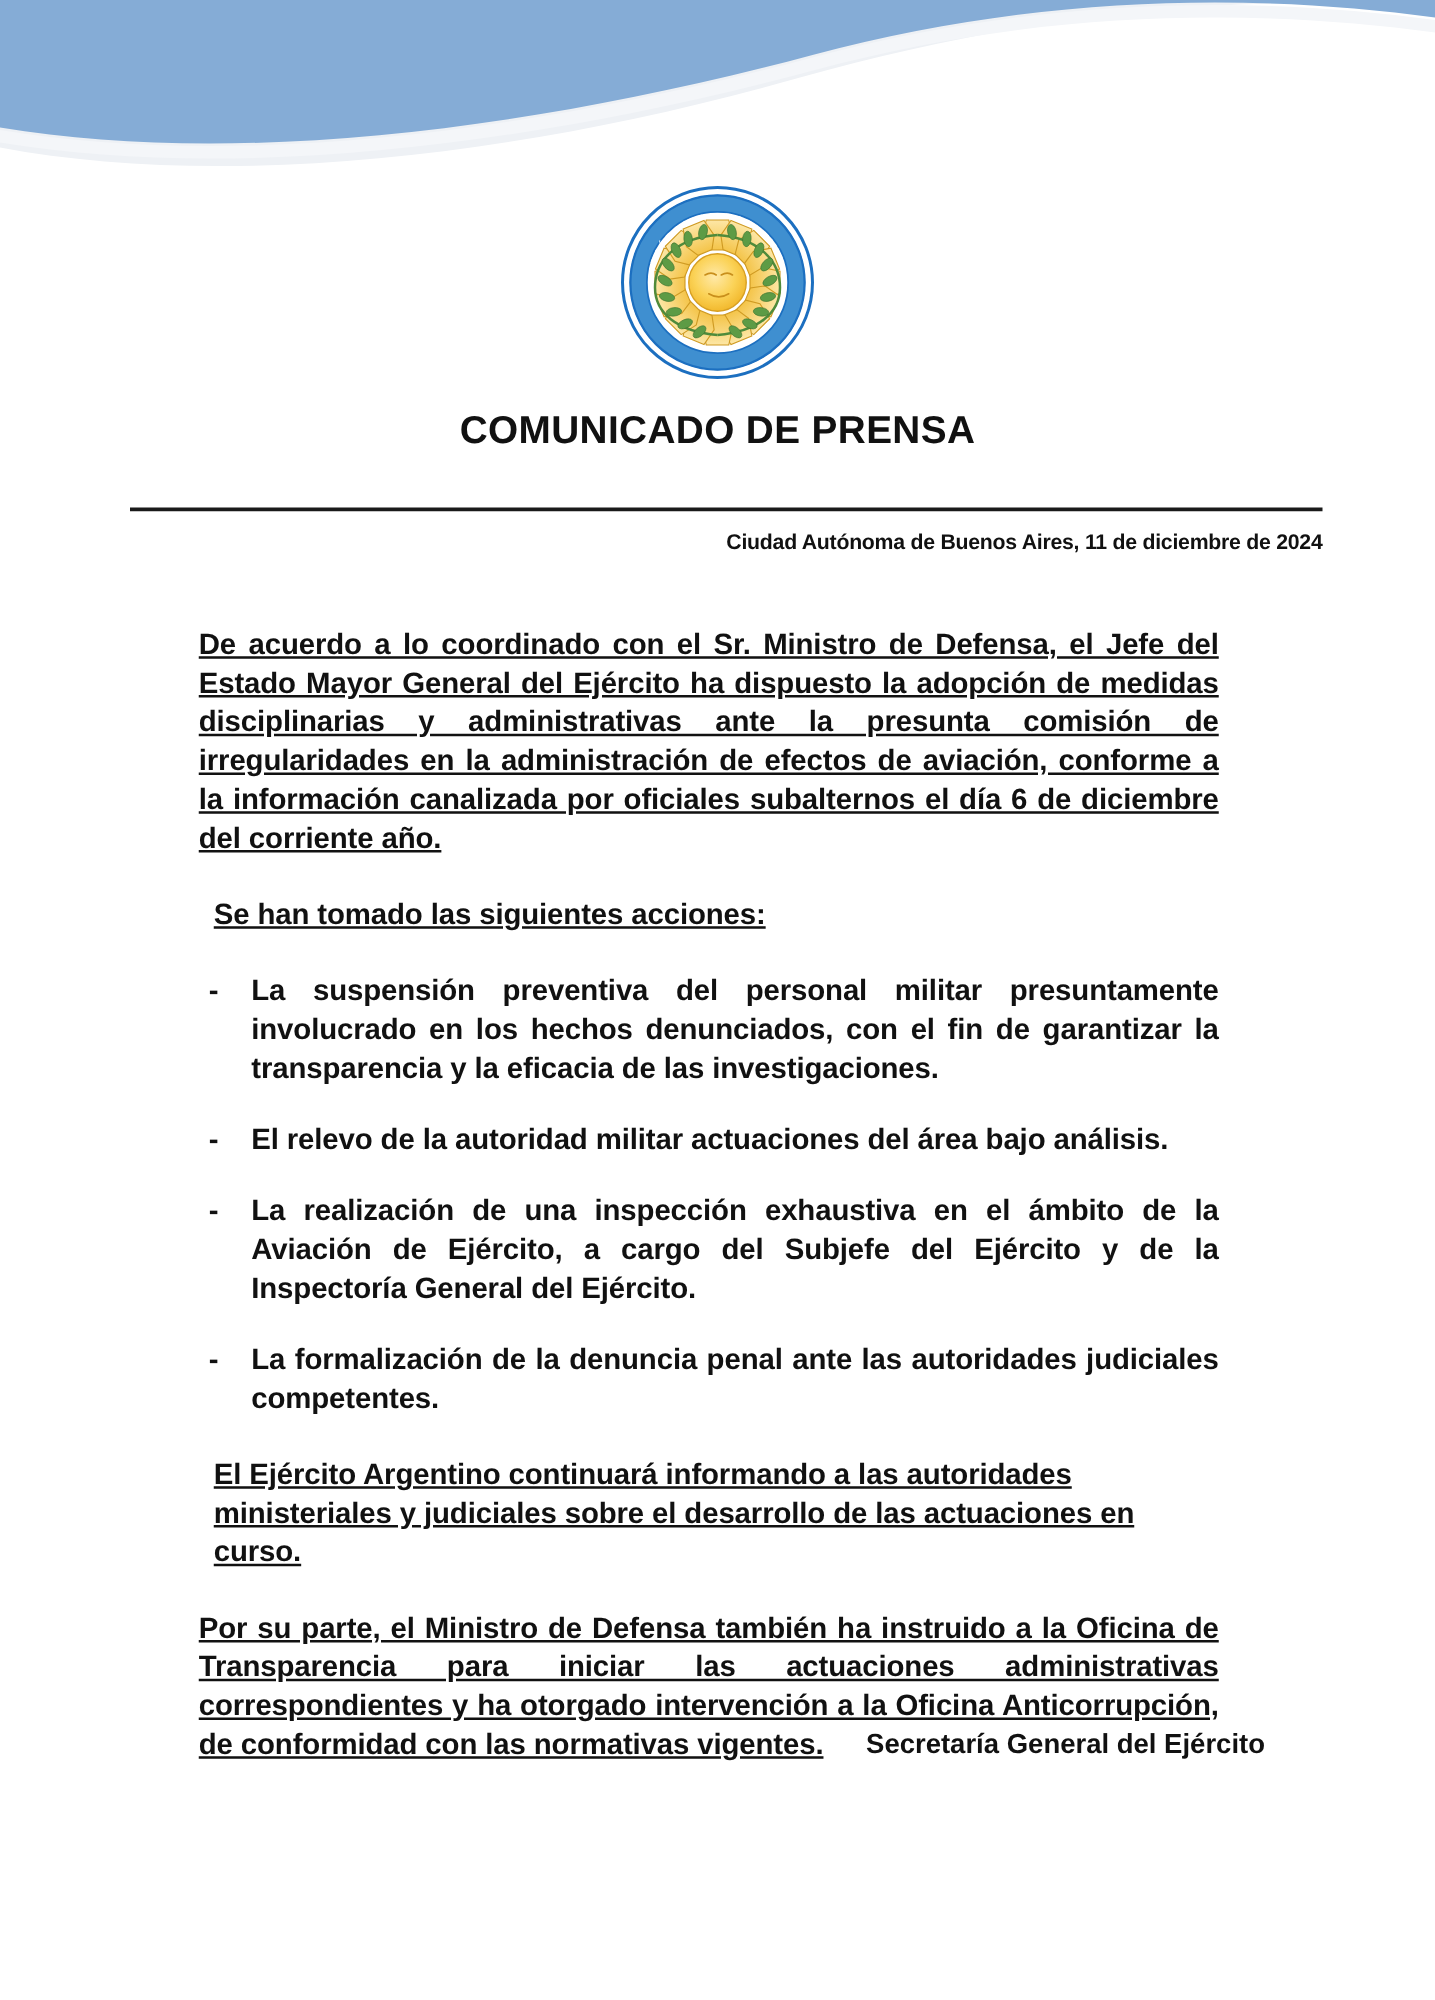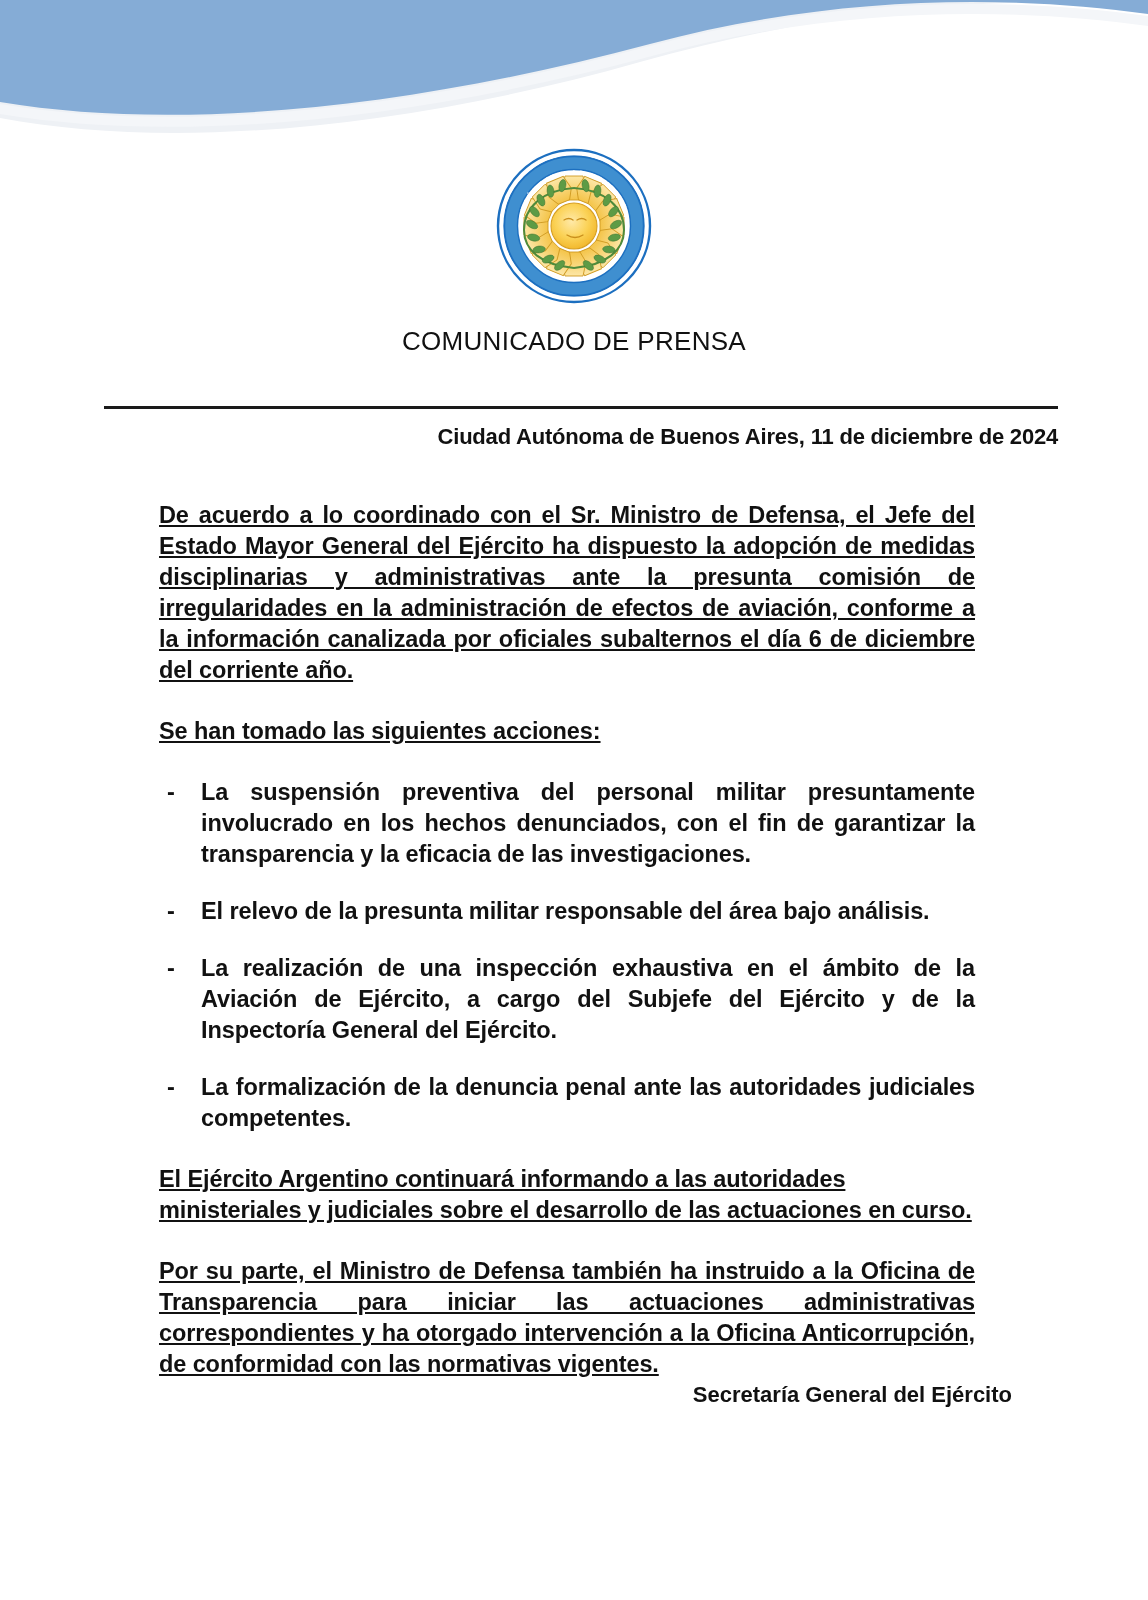--- a/index.html
+++ b/index.html
@@ -54,22 +54,22 @@
   .emblem svg { display: block; }
 
   
   .doc-title {
     position: absolute;
     top: 326px;
     left: 0;
     width: 1148px;
     text-align: center;
     font-family: "Liberation Sans", sans-serif;
-    font-weight: normal;
-    font-size: 26px;
+    font-weight: bold;
+    font-size: 31px;
     letter-spacing: 0.3px;
     color: #111111;
   }
 
   
   .rule {
     position: absolute;
     top: 406px;
     left: 104px;
     width: 954px;
@@ -79,21 +79,21 @@
 
   
   .dateline {
     position: absolute;
     top: 424px;
     left: 104px;
     width: 954px;
     text-align: right;
     font-family: "Liberation Sans Narrow", "Liberation Sans", sans-serif;
     font-weight: bold;
-    font-size: 22px;
+    font-size: 17px;
     letter-spacing: -0.2px;
     color: #111111;
   }
 
   
   .body-block {
     position: absolute;
     top: 500px;
     left: 159px;
     width: 816px;
@@ -102,21 +102,21 @@
     font-family: "Liberation Sans Narrow", "Liberation Sans", sans-serif;
     font-weight: bold;
     font-size: 23.5px;
     line-height: 31px;
     color: #111111;
     text-align: justify;
     margin: 0 0 30px 0;
     letter-spacing: -0.1px;
     text-decoration: underline;
   }
-  .para.nojust { text-align: left; }
+  .para.nojust { text-align: left; margin-left: 12px; }
 
   .bullets {
     margin: 0 0 30px 0;
     padding: 0;
     list-style: none;
   }
   .bullet {
     position: relative;
     padding-left: 42px;
     margin: 0 0 26px 0;
@@ -340,21 +340,21 @@
 
     <p class="para nojust">Se han tomado las siguientes acciones:</p>
 
     <ul class="bullets">
       <li class="bullet">
         <span class="dash">-</span>
         <span>La suspensión preventiva del personal militar presuntamente involucrado en los hechos denunciados, con el fin de garantizar la transparencia y la eficacia de las investigaciones.</span>
       </li>
       <li class="bullet">
         <span class="dash">-</span>
-        <span>El relevo de la presunta militar responsable del área bajo análisis.</span>
+        <span>El relevo de la autoridad militar actuaciones del área bajo análisis.</span>
       </li>
       <li class="bullet">
         <span class="dash">-</span>
         <span>La realización de una inspección exhaustiva en el ámbito de la Aviación de Ejército, a cargo del Subjefe del Ejército y de la Inspectoría General del Ejército.</span>
       </li>
       <li class="bullet">
         <span class="dash">-</span>
         <span>La formalización de la denuncia penal ante las autoridades judiciales competentes.</span>
       </li>
     </ul>

